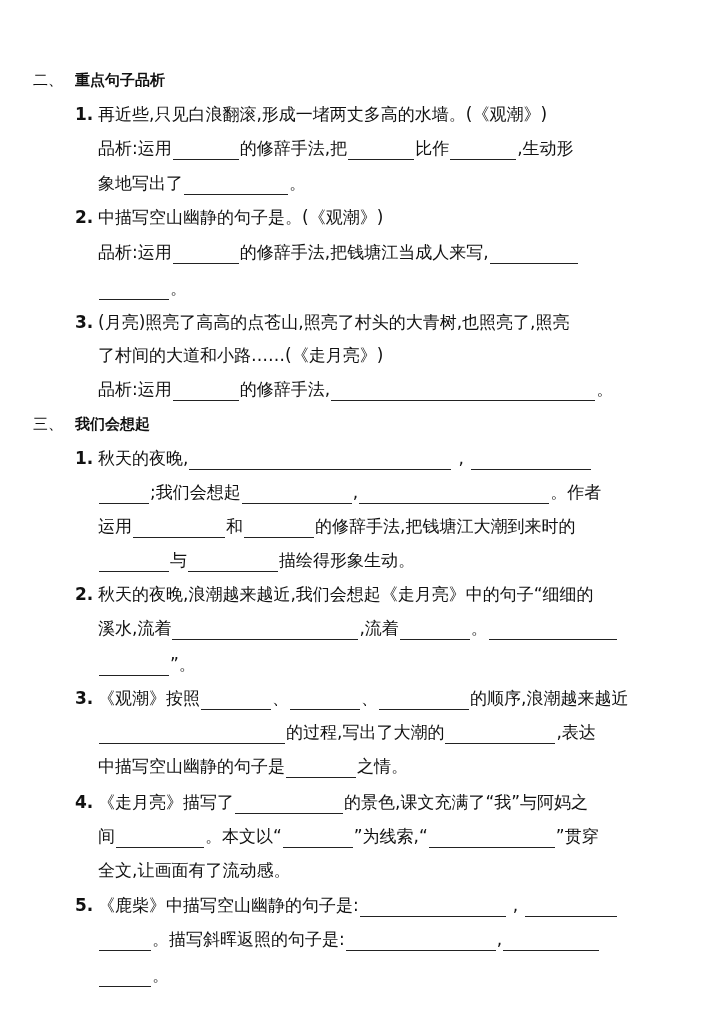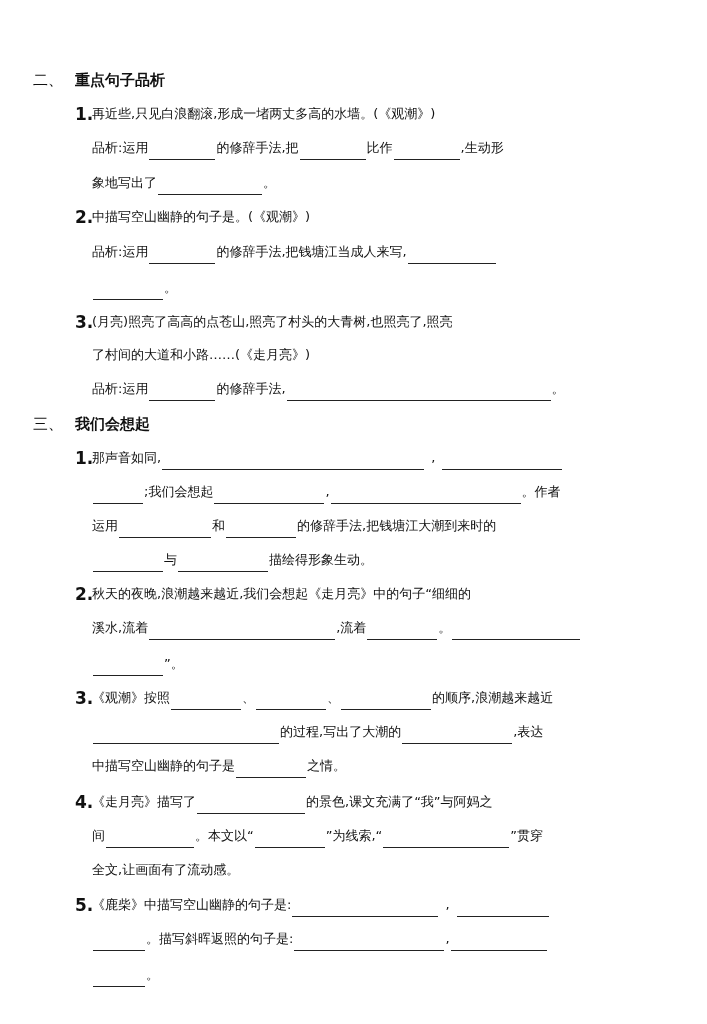--- a/index.html
+++ b/index.html
@@ -1,18 +1,18 @@
 <!DOCTYPE html>
 <html><head>
 <meta charset="utf-8">
 <style>
   html,body{margin:0;padding:0;background:#fff;}
   body{width:707px;height:1024px;position:relative;overflow:hidden;
        font-family:"DejaVu Sans","Liberation Sans",sans-serif;color:#111;}
-  .line{position:absolute;left:92px;font-size:13px;line-height:24px;white-space:nowrap;}
+  .line{position:absolute;left:98px;font-size:17px;line-height:24px;white-space:nowrap;}
   .heading{position:absolute;left:33px;font-size:15px;font-weight:bold;line-height:24px;white-space:nowrap;}
   .heading .num{display:inline-block;width:42px;font-weight:normal;}
   .qnum{position:absolute;left:75px;font-size:17px;font-weight:bold;line-height:24px;}
   .blank{display:inline-block;border-bottom:1.3px solid #222;height:18px;vertical-align:bottom;margin:0 1px;}
 </style>
 </head>
 <body>
 
 <div class="heading" style="top:68px">
   <span class="num">二、</span><span>重点句子品析</span>
@@ -42,21 +42,21 @@
 <div class="line" style="top:377px">
   <span>品析:运用</span><span class="blank" style="width:66px"></span><span>的修辞手法,</span><span class="blank" style="width:264px"></span><span>。</span>
 </div>
 
 <div class="heading" style="top:412px">
   <span class="num">三、</span><span>我们会想起</span>
 </div>
 
 <div class="qnum" style="top:446px">1.</div>
 <div class="line" style="top:446px">
-  <span>那声音如同,</span><span class="blank" style="width:262px"></span><span style="margin:0 6px">,</span><span class="blank" style="width:120px"></span>
+  <span>秋天的夜晚,</span><span class="blank" style="width:262px"></span><span style="margin:0 6px">,</span><span class="blank" style="width:120px"></span>
 </div>
 <div class="line" style="top:480px">
   <span class="blank" style="width:50px"></span><span>;我们会想起</span><span class="blank" style="width:110px"></span><span>,</span><span class="blank" style="width:190px"></span><span>。作者</span>
 </div>
 <div class="line" style="top:514px">
   <span>运用</span><span class="blank" style="width:92px"></span><span>和</span><span class="blank" style="width:70px"></span><span>的修辞手法,把钱塘江大潮到来时的</span>
 </div>
 <div class="line" style="top:548px">
   <span class="blank" style="width:70px"></span><span>与</span><span class="blank" style="width:90px"></span><span>描绘得形象生动。</span>
 </div>

